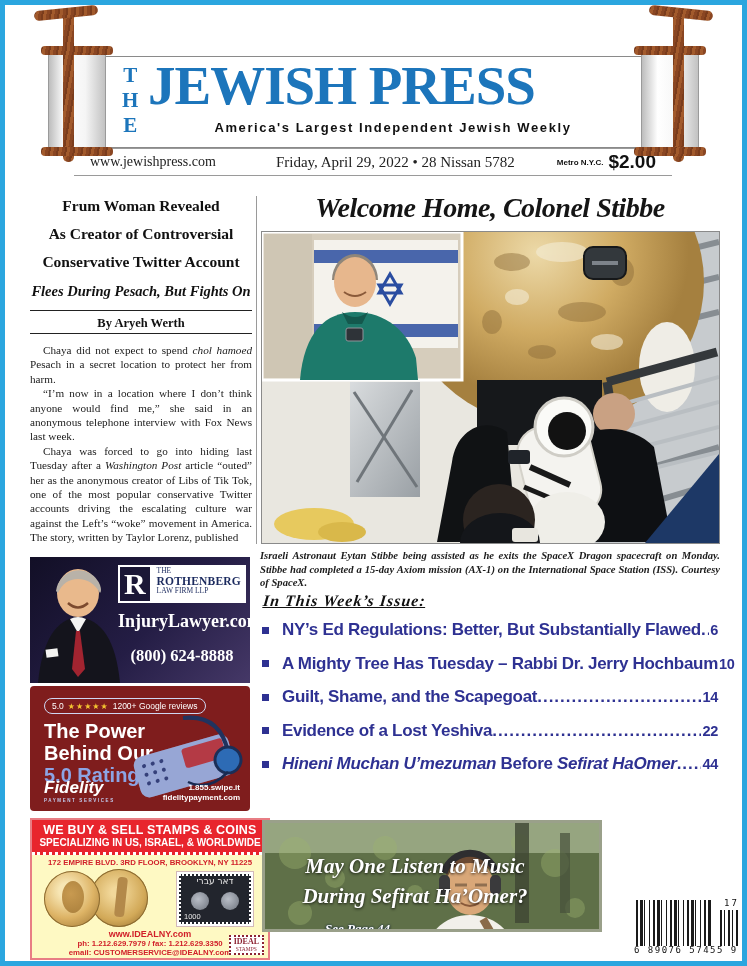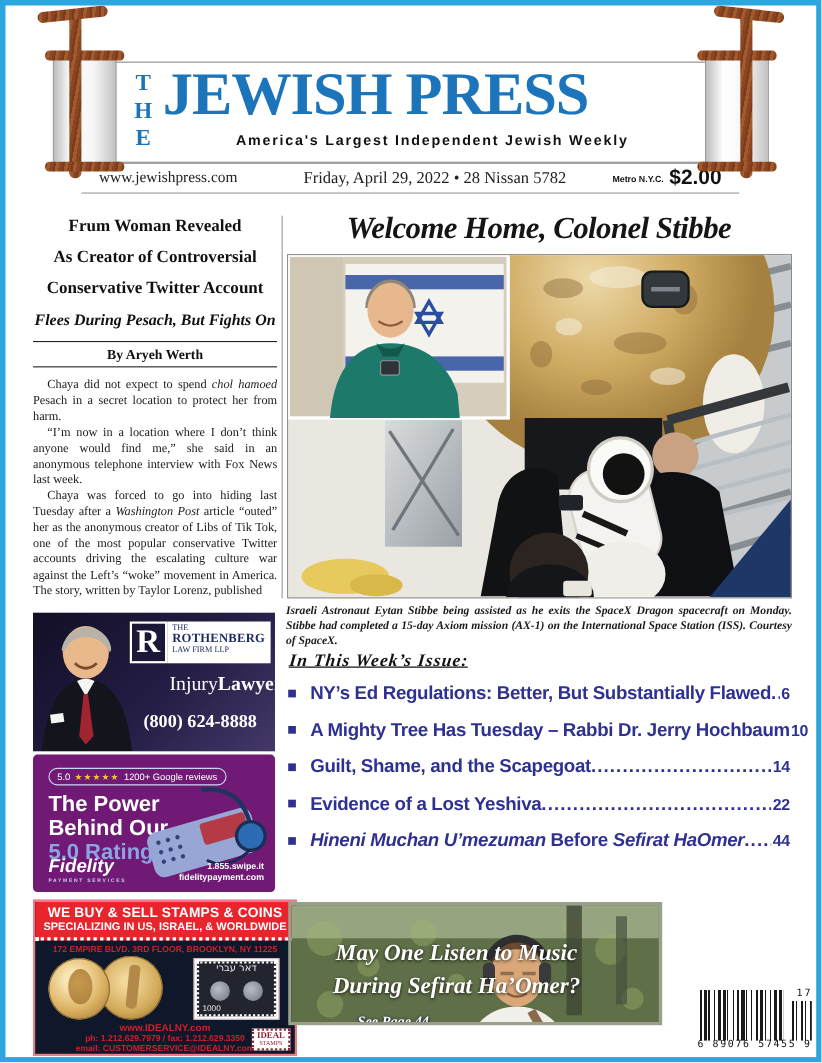--- a/index.html
+++ b/index.html
@@ -63,40 +63,40 @@
   .ad-roth svg { position:absolute; left:0; bottom:0; }
   .roth-right { position:absolute; left:88px; top:8px; width:128px; }
   .roth-logo { display:flex; }
   .roth-r { width:36px; height:38px; border:2px solid #fff; background:#1b1736; color:#fff;
             font-size:30px; font-weight:bold; text-align:center; line-height:34px; }
   .roth-firm { background:#fff; color:#1b2a5e; padding:2px 5px; line-height:1.05; }
   .roth-firm .t1 { font-size:7.5px; }
   .roth-firm .t2 { font-size:11.5px; font-weight:bold; letter-spacing:0.2px; }
   .roth-firm .t3 { font-size:7.5px; }
   .roth-site { margin-top:8px; font-size:18px; }
-  .roth-site .lt { font-weight:normal;margin-left:36px; }
+  .roth-site .lt { font-weight:bold; }
   .roth-site .bd { font-weight:bold; }
   .roth-phone { margin-top:14px; font-size:16.5px; font-weight:bold; text-align:center; }
 
   
-  .ad-fid { position:absolute; left:30px; top:686px; width:220px; height:125px; background:#701a75;
+  .ad-fid { position:absolute; left:30px; top:686px; width:220px; height:125px; background:#7f1d1d;
             border-radius:4px; color:#fff; font-family:"Liberation Sans", sans-serif; overflow:hidden; }
   .fid-badge { position:absolute; left:14px; top:12px; border:1px solid #cfd6f2; border-radius:10px;
                padding:2px 7px; font-size:8.5px; display:flex; gap:4px; align-items:center; }
   .fid-stars { color:#F4C531; letter-spacing:1px; font-family:"DejaVu Sans", sans-serif; font-size:8px; }
   .fid-line { position:absolute; left:14px; font-size:20px; font-weight:bold; line-height:22px; }
   .fid-l1 { top:34px; } .fid-l2 { top:56px; }
   .fid-l3 { top:78px; color:#8CA4E4; }
   .fid-logo { position:absolute; left:14px; bottom:8px; font-size:17px; font-weight:bold; font-style:italic; }
   .fid-logo small { display:block; font-size:4.5px; letter-spacing:1.6px; font-style:normal; color:#c3cdf0; }
   .fid-contact { position:absolute; right:10px; bottom:8px; font-size:8px; font-weight:bold; text-align:right; line-height:10px; }
   .ad-fid svg { position:absolute; right:2px; top:26px; }
 
   
-  .ad-stamps { position:absolute; left:30px; top:818px; width:240px; height:142px; background:#0f172a;
+  .ad-stamps { position:absolute; left:30px; top:818px; width:240px; height:142px; background:#fef9c3;
                border:2px solid #e87d84; font-family:"Liberation Sans", sans-serif; overflow:hidden; }
   .st-banner { background:#E8252D; color:#fff; text-align:center; padding:3px 0 4px;
                border-bottom:3px dotted #fff; }
   .st-b1 { font-size:12.5px; font-weight:bold; letter-spacing:0.2px; }
   .st-b2 { font-size:10px; font-weight:bold; }
   .st-addr { text-align:center; color:#D1202A; font-weight:bold; font-size:7.8px; margin-top:3px; }
   .st-graphics { position:relative; height:62px; }
   .coin { position:absolute; border-radius:50%; }
   .coin1 { left:12px; top:4px; width:56px; height:56px;
            background:radial-gradient(circle at 40% 35%, #f7e6b4 15%, #ddb365 55%, #9c7433 95%); box-shadow:0 0 0 1px #8a6a30 inset; }

